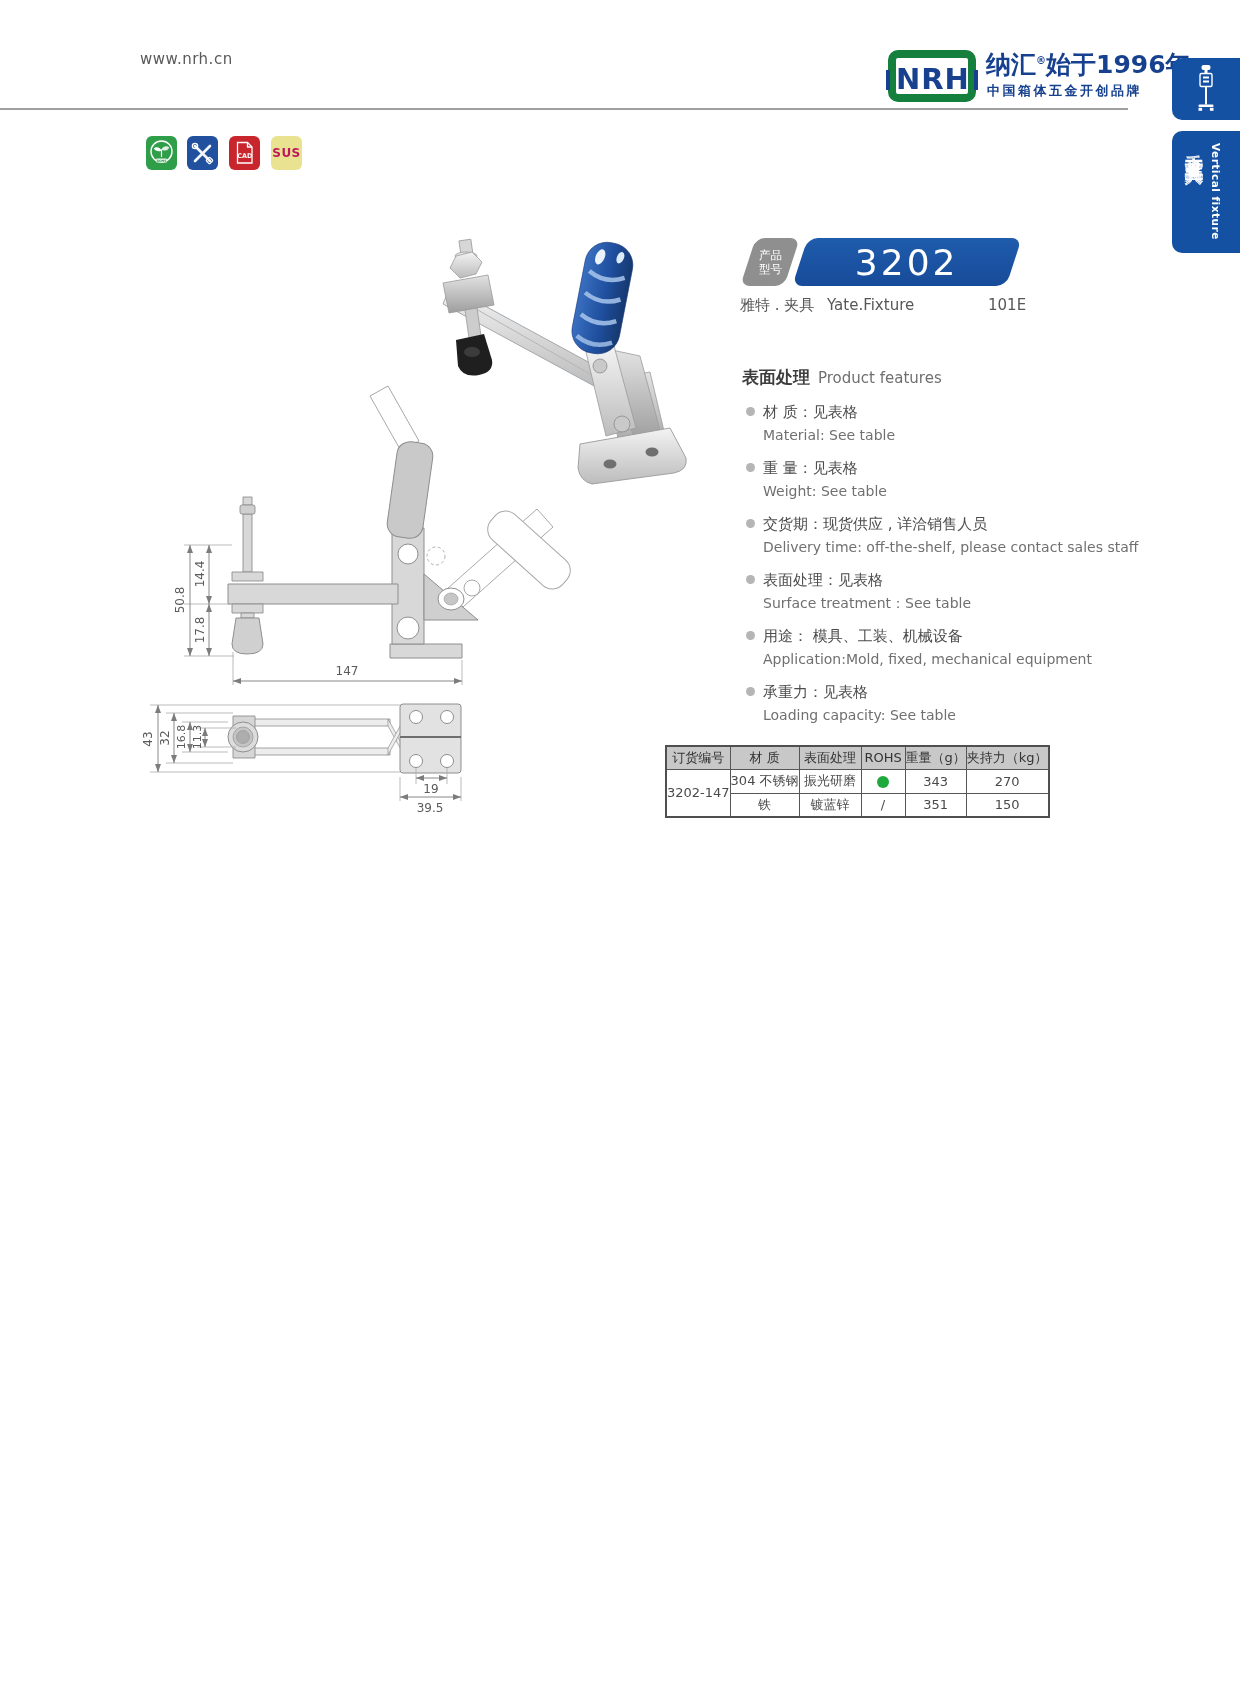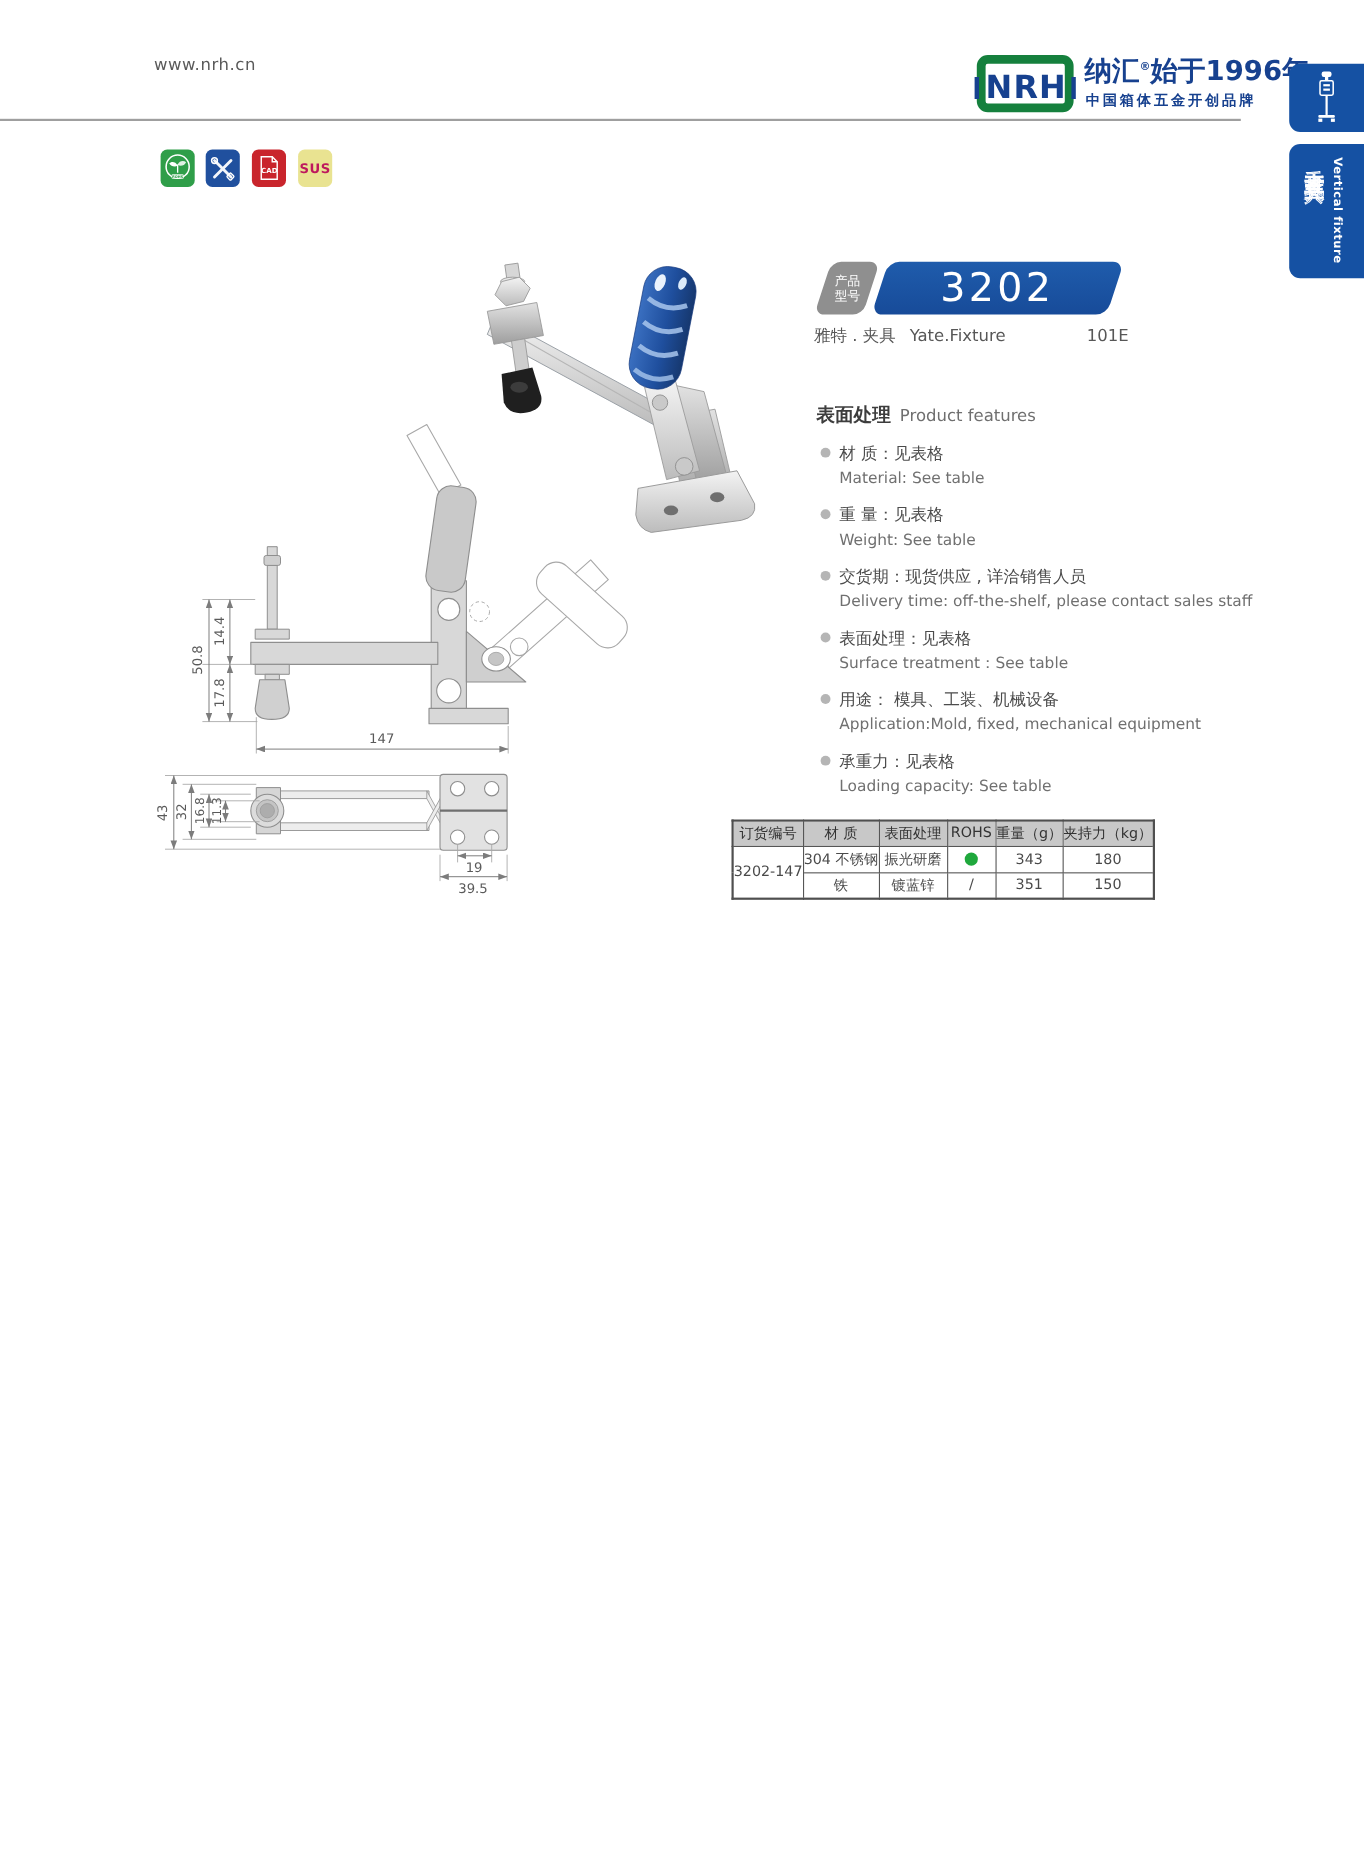--- a/index.html
+++ b/index.html
@@ -210,21 +210,21 @@
     <th>ROHS</th>
     <th>重量（g）</th>
     <th>夹持力（kg）</th>
   </tr>
   <tr>
     <td rowspan="2">3202-147</td>
     <td>304 不锈钢</td>
     <td>振光研磨</td>
     <td><span class="rohs-dot"></span></td>
     <td>343</td>
-    <td>180</td>
+    <td>270</td>
   </tr>
   <tr>
     <td>铁</td>
     <td>镀蓝锌</td>
     <td>/</td>
     <td>351</td>
     <td>150</td>
   </tr>
 </tbody>
   </table>

